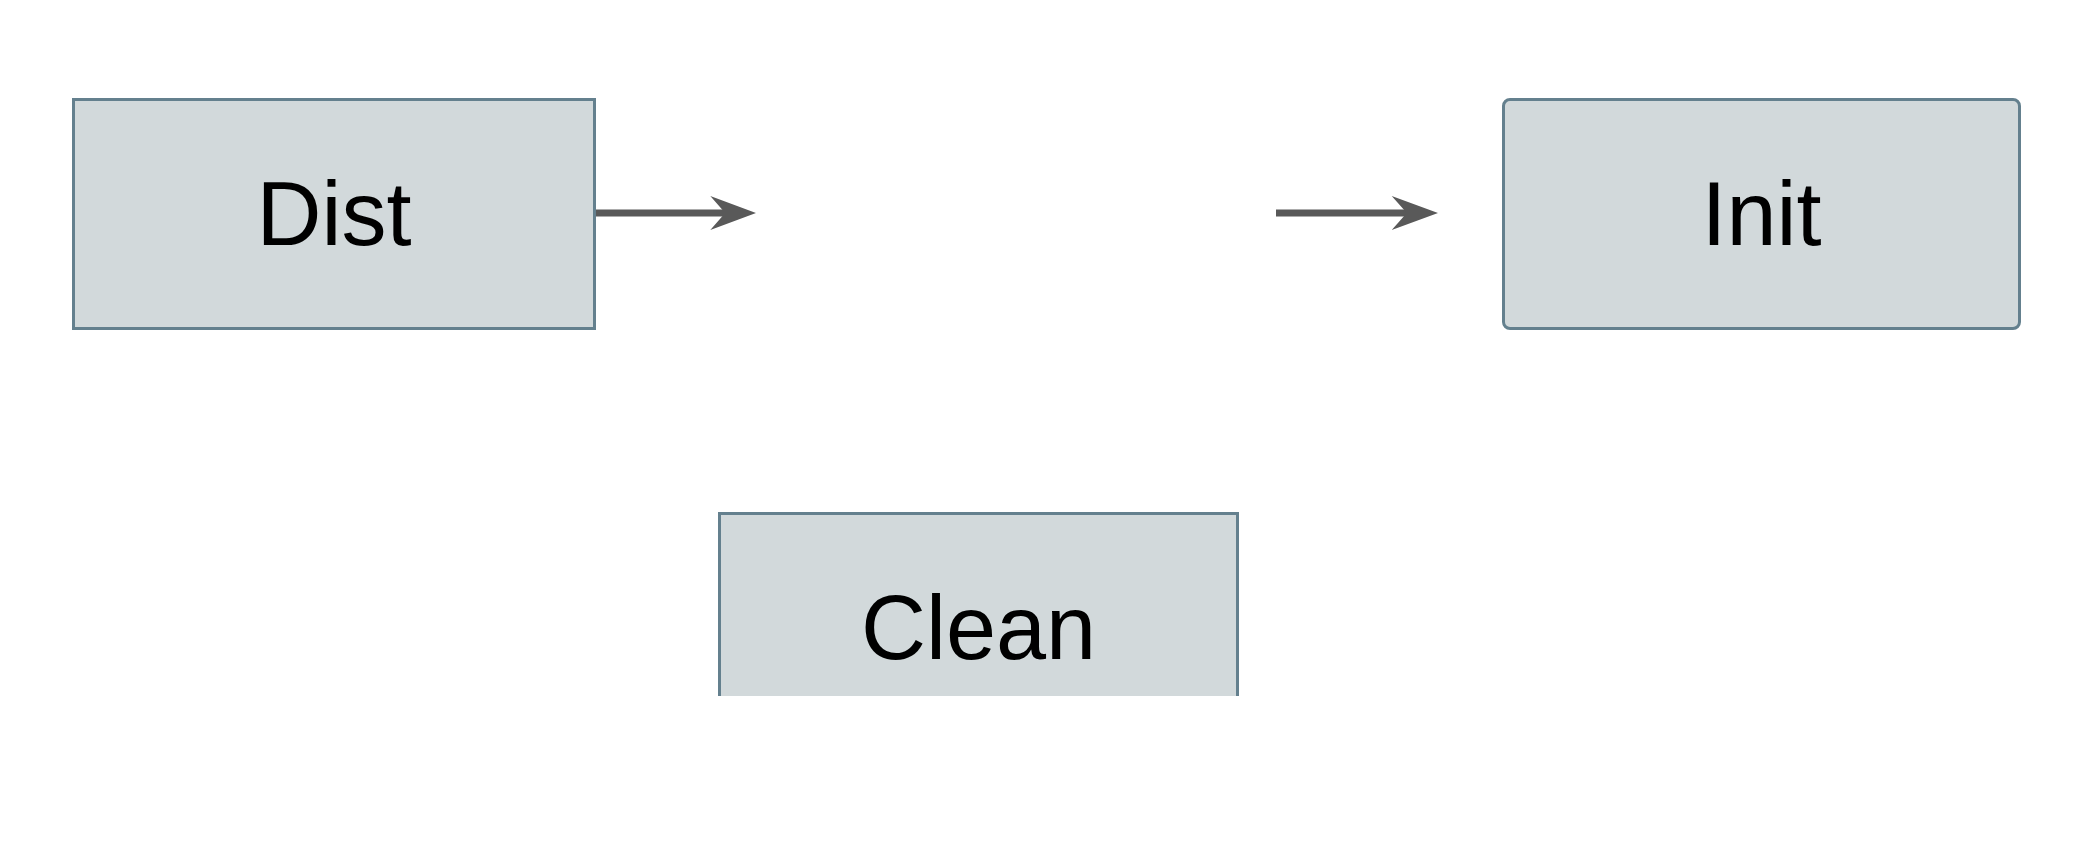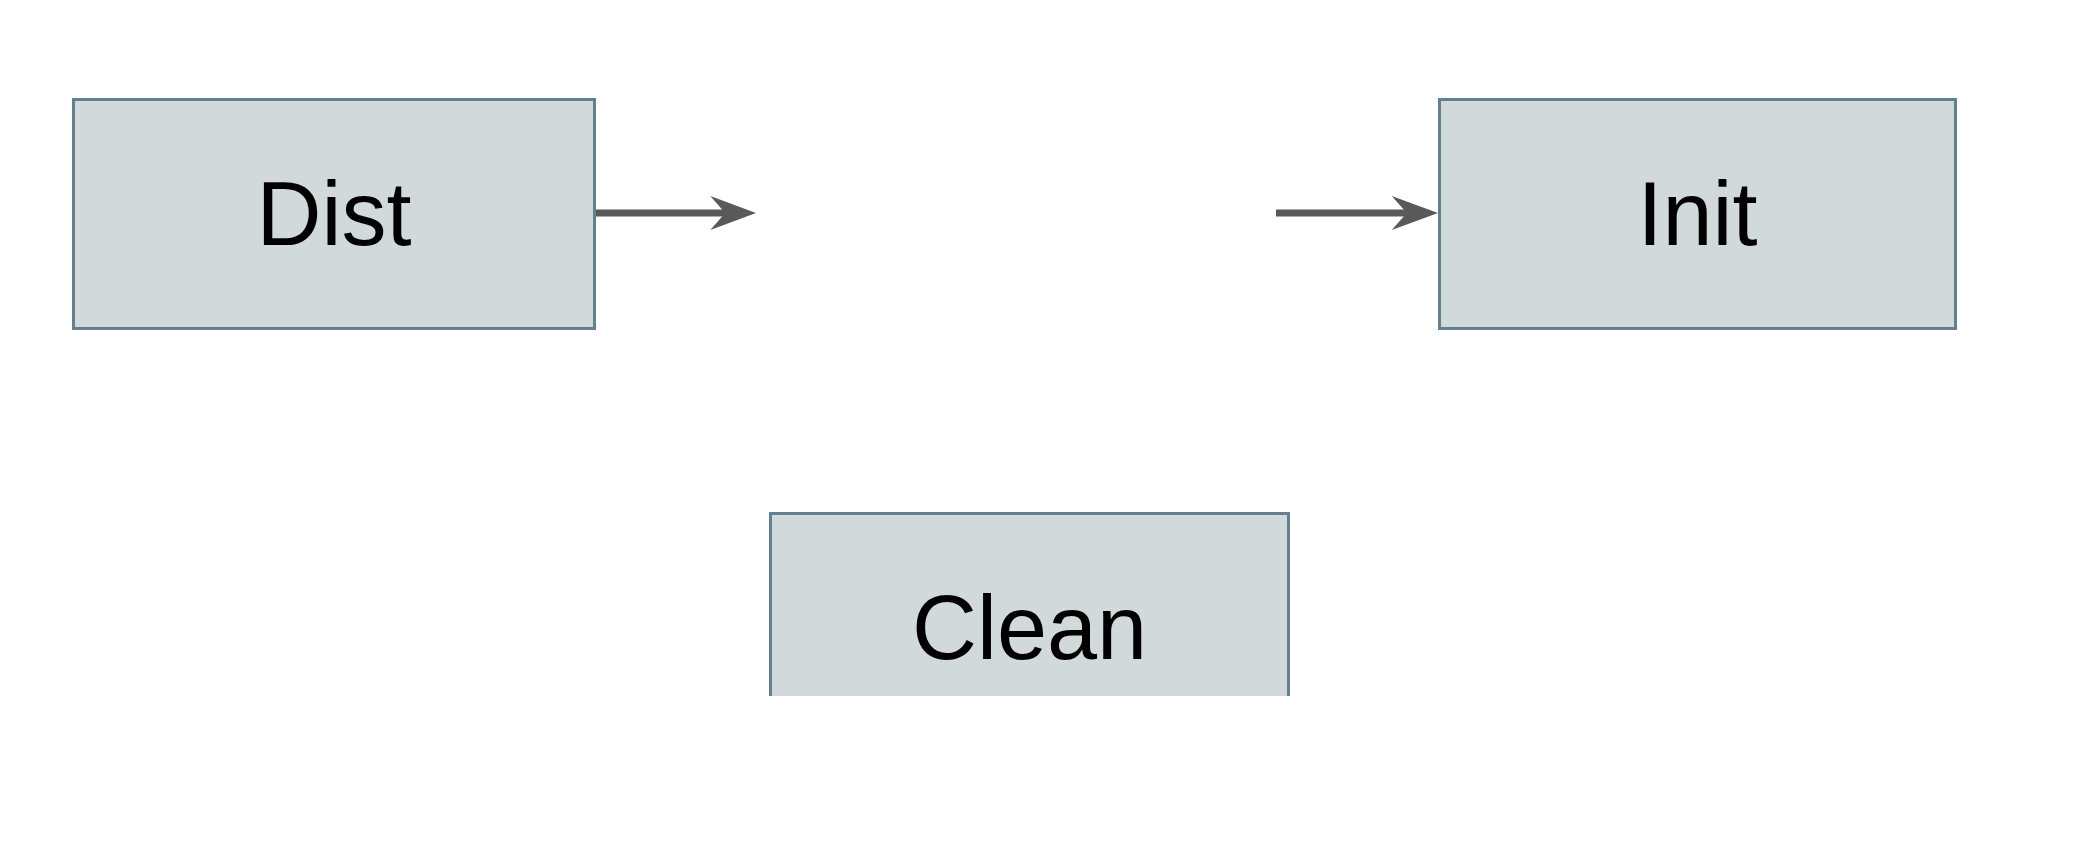--- a/index.html
+++ b/index.html
@@ -25,22 +25,22 @@
     justify-content: center;
   }
   .node-label {
     color: var(--text, #000000);
     font-size: 90px;
     line-height: 1;
     white-space: nowrap;
   }
   .node-dist    { left: 72px;   top: 98px;  width: 524px; height: 232px; }
   .node-compile { left: 756px;  top: 98px;  width: 520px; height: 232px; }
-  .node-init    { left: 1438px; top: 98px;  width: 519px; height: 232px; }
-  .node-clean   { left: 769px;  top: 512px; width: 521px; height: 231px; }
+  .node-init    { left: 1502px; top: 98px;  width: 519px; height: 232px; border-radius: 8px; }
+  .node-clean   { left: 718px;  top: 512px; width: 521px; height: 231px; }
   .edge {
     position: absolute;
     top: 196px;
     height: 34px;
   }
   .edge-1 { left: 596px;  width: 160px; }
   .edge-2 { left: 1276px; width: 162px; }
   .edge svg { display: block; width: 100%; height: 100%; }
   .edge .stroke { fill: var(--arrow, #595959); }
 </style>

